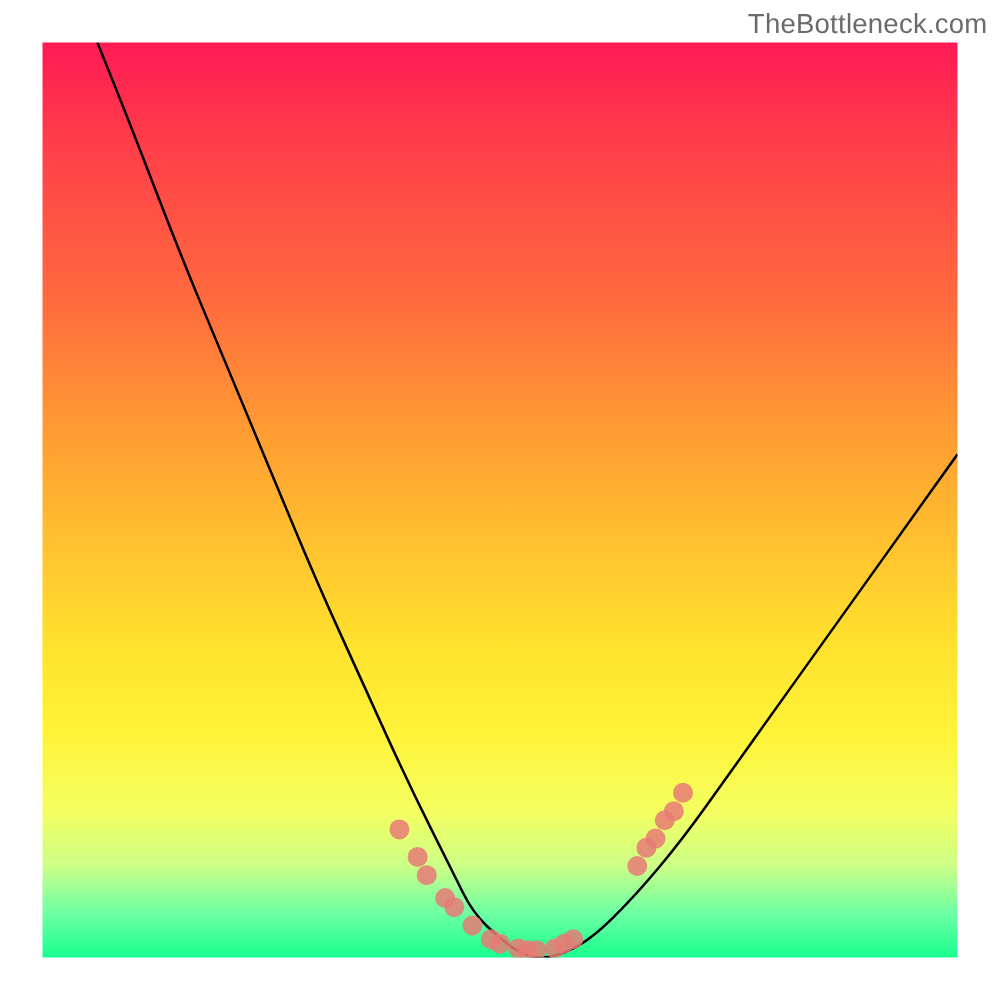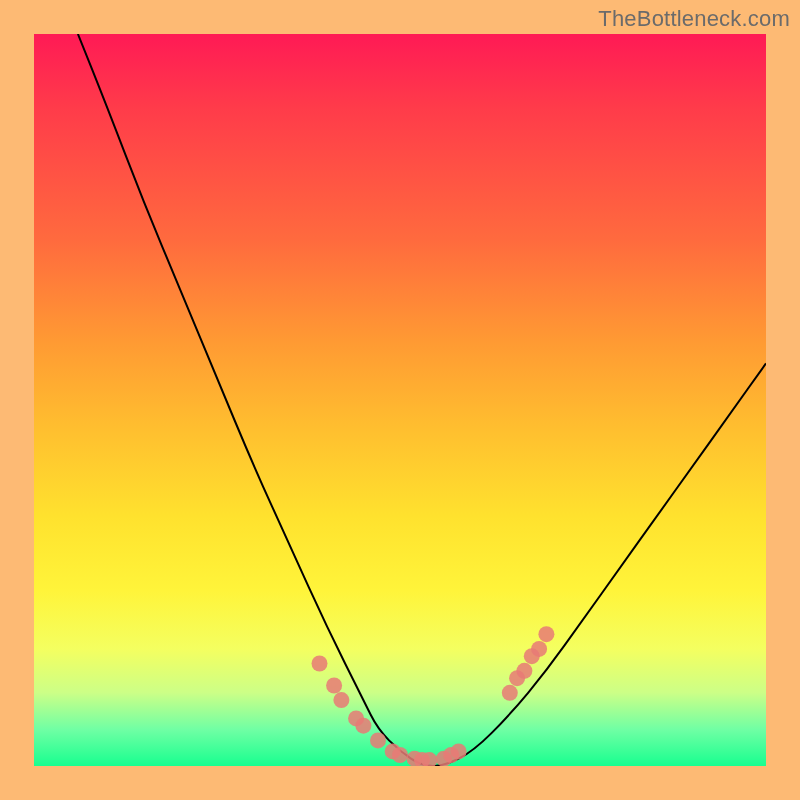--- a/index.html
+++ b/index.html
@@ -8,21 +8,21 @@
     width: 800px;
     height: 800px;
     overflow: hidden;
     background: #000;
     font-family: Arial, Helvetica, sans-serif;
   }
   .frame {
     position: absolute;
     left: 0; top: 0;
     width: 800px; height: 800px;
-    background: #fdba74;
+    background: #ffffff;
   }
   .plot {
     position: absolute;
     left: 34px;
     top: 34px;
     width: 732px;
     height: 732px;
     
     background: linear-gradient(to bottom,
       #ff1a55 0%,

